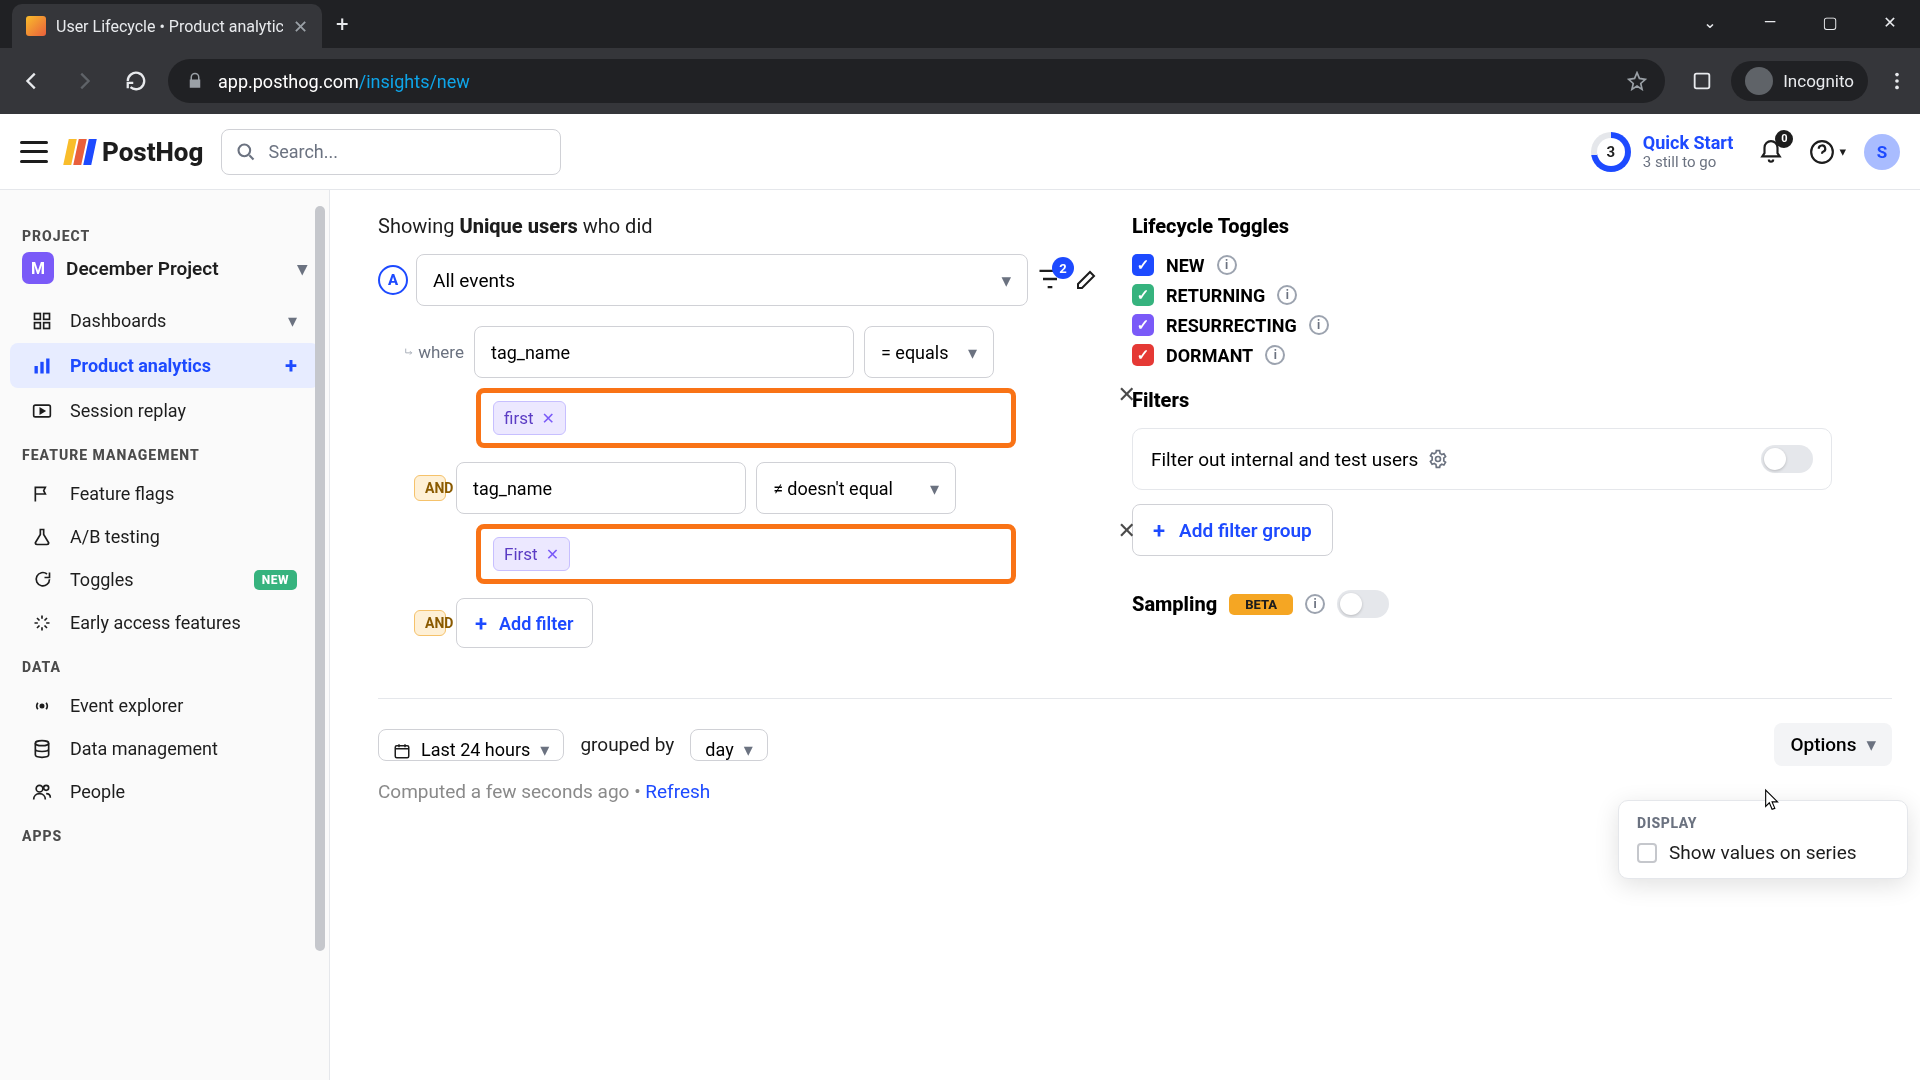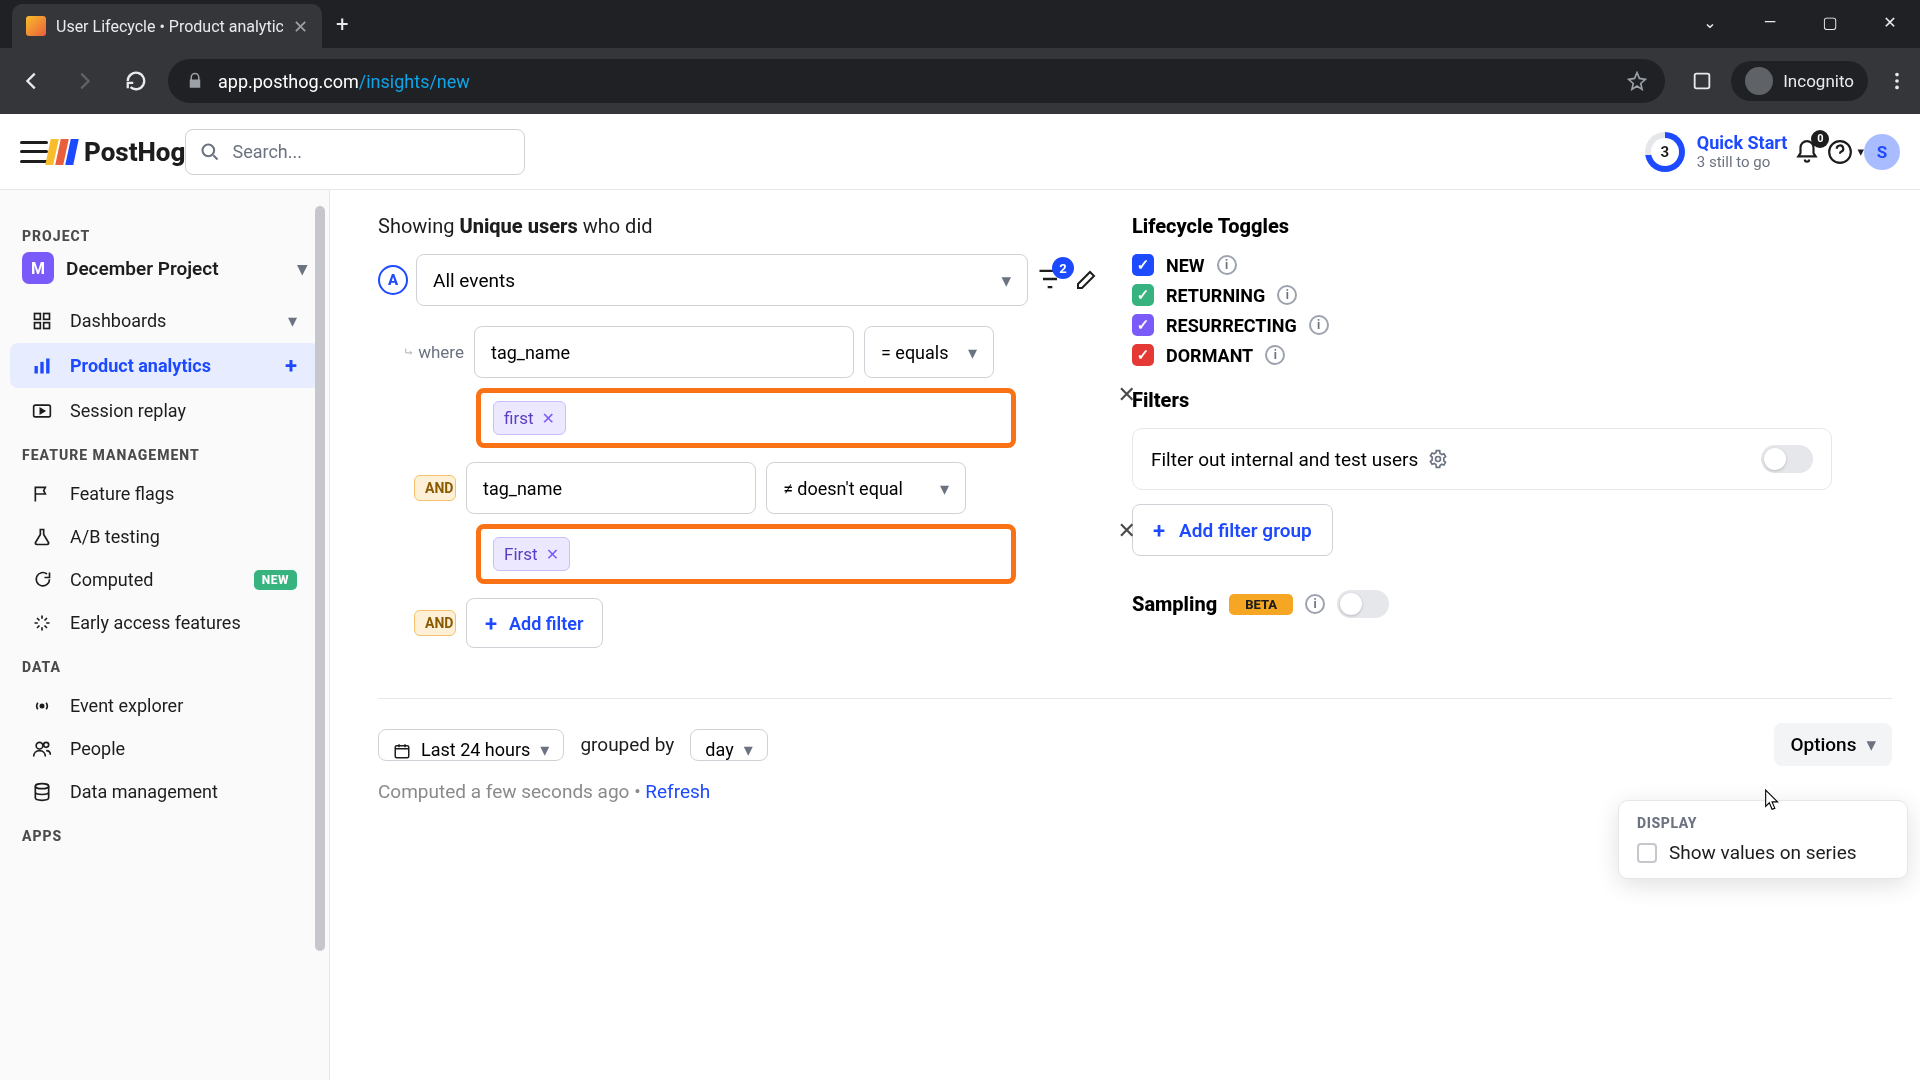--- a/index.html
+++ b/index.html
@@ -19,21 +19,21 @@
 .nav-btn { width: 40px; height: 40px; display: flex; align-items: center; justify-content: center; color: #e8eaed; border-radius: 50%; }
 .nav-btn.disabled { color: #5f6368; }
 .url-box { flex: 1; background: #202124; border-radius: 24px; height: 44px; display: flex; align-items: center; padding: 0 18px; gap: 14px; color: #e8eaed; font-size: 18px; }
 .url-text { color: #e8eaed; }
 .url-text .domain { color: #fff; }
 .url-right { display: flex; gap: 18px; align-items: center; margin-left: 14px; }
 .incog-pill { display: flex; align-items: center; gap: 10px; color: #e8eaed; background: #202124; border-radius: 24px; padding: 6px 14px; font-size: 17px; }
 .incog-icon { width: 28px; height: 28px; background: #5f6368; border-radius: 50%; }
 
 
-.app-header { display: flex; align-items: center; height: 76px; padding: 0 20px; border-bottom: 1px solid #e5e7eb; background: #fff; }
+.app-header { display: flex; align-items: center; height: 76px; padding: 0 20px; border-bottom: 1px solid #e5e7eb; gap: 18px; background: #fff; }
 .hamburger { width: 28px; height: 22px; display: flex; flex-direction: column; justify-content: space-between; }
 .hamburger span { height: 3px; background: #1d1d1d; border-radius: 2px; }
 .logo { display: flex; align-items: center; gap: 8px; font-size: 26px; font-weight: 800; color: #1d1d1d; }
 .logo-stripes { display: flex; gap: 2px; }
 .logo-stripes span { width: 8px; height: 26px; transform: skewX(-12deg); }
 .logo-stripes span:nth-child(1) { background: #f9bd2b; }
 .logo-stripes span:nth-child(2) { background: #e95f3c; }
 .logo-stripes span:nth-child(3) { background: #1d4aff; }
 .search-box { display: flex; align-items: center; border: 1px solid #d0d1d6; border-radius: 8px; height: 46px; width: 340px; padding: 0 14px; gap: 12px; color: #6b7280; font-size: 18px; }
 .header-spacer { flex: 1; }
@@ -74,21 +74,21 @@
 .series-row { display: flex; align-items: center; gap: 8px; }
 .series-badge { width: 30px; height: 30px; border: 2px solid #1d4aff; border-radius: 50%; display: flex; align-items: center; justify-content: center; font-weight: 800; color: #1d4aff; font-size: 15px; }
 .event-select { flex: 1; border: 1px solid #d0d1d6; border-radius: 8px; height: 52px; display: flex; align-items: center; padding: 0 16px; font-size: 19px; justify-content: space-between; }
 .filter-count { position: relative; width: 30px; height: 30px; }
 .filter-badge { position: absolute; top: -8px; right: -8px; width: 22px; height: 22px; background: #1d4aff; color: #fff; border-radius: 50%; display: flex; align-items: center; justify-content: center; font-size: 13px; font-weight: 700; }
 .pencil { font-size: 20px; }
 
 .filter-block { margin-top: 20px; margin-left: 26px; }
 .filter-row { display: flex; align-items: center; gap: 10px; margin-bottom: 10px; position: relative; }
 .where-lbl { font-size: 17px; color: #6b7280; width: 60px; text-align: right; display: flex; align-items: center; justify-content: flex-end; gap: 4px; }
-.and-chip { background: #fef0d6; border: 1px solid #f5c26b; color: #8a5a00; font-size: 14px; font-weight: 700; padding: 4px 10px; border-radius: 6px; width: 42px; text-align: center; }
+.and-chip { background: #fef0d6; border: 1px solid #f5c26b; color: #8a5a00; font-size: 14px; font-weight: 700; padding: 4px 10px; border-radius: 6px; width: 32px; text-align: center; }
 .prop-select { border: 1px solid #d0d1d6; border-radius: 8px; height: 52px; display: flex; align-items: center; padding: 0 16px; font-size: 18px; min-width: 320px; flex: 1; max-width: 380px; }
 .op-select { border: 1px solid #d0d1d6; border-radius: 8px; height: 52px; display: flex; align-items: center; padding: 0 16px; font-size: 18px; gap: 16px; justify-content: space-between; min-width: 130px; }
 .op-select.wide { min-width: 200px; }
 .value-box { border: 5px solid #f97316; border-radius: 8px; min-height: 56px; display: flex; align-items: center; padding: 8px 12px; margin-left: 72px; width: 540px; }
 .value-chip { background: #ece8ff; border: 1px solid #c7bfff; color: #5b3cc4; padding: 6px 10px; border-radius: 6px; display: inline-flex; align-items: center; gap: 8px; font-size: 17px; }
 .value-chip .x { color: #7a5af8; font-size: 16px; }
 .row-remove { font-size: 22px; color: #4b4b4b; margin-left: 8px; }
 .add-filter-btn { border: 1px solid #d0d1d6; border-radius: 8px; height: 50px; display: inline-flex; align-items: center; padding: 0 18px; gap: 12px; color: #1d4aff; font-size: 18px; font-weight: 600; }
 .add-filter-btn .plus { font-size: 22px; }
 
@@ -298,60 +298,60 @@
           </svg>
       </span>
       <span class="lbl">A/B testing</span>
     </div>
     <div class="sb-item">
       <span class="sb-icon">
         <svg width="20" height="20" viewBox="0 0 24 24" fill="none" stroke="#1d1d1d" stroke-width="2">
             <path d="M21 11a8 8 0 1 1-3-6.2M21 3v6h-6"></path>
           </svg>
       </span>
-      <span class="lbl">Computed</span>
+      <span class="lbl">Toggles</span>
       <span class="new-badge">NEW</span>
     </div>
     <div class="sb-item">
       <span class="sb-icon">
         <svg width="20" height="20" viewBox="0 0 24 24" fill="none" stroke="#1d1d1d" stroke-width="2">
             <path d="M12 3v4M12 17v4M3 12h4M17 12h4M6 6l3 3M15 15l3 3M18 6l-3 3M9 15l-3 3"></path>
           </svg>
       </span>
       <span class="lbl">Early access features</span>
     </div>
 
     <div class="sb-heading">DATA</div>
     <div class="sb-item">
       <span class="sb-icon">
         <svg width="20" height="20" viewBox="0 0 24 24" fill="none" stroke="#1d1d1d" stroke-width="2">
             <circle cx="12" cy="12" r="2" fill="#1d1d1d"></circle>
             <path d="M7 8a7 7 0 0 0 0 8M17 8a7 7 0 0 1 0 8"></path>
           </svg>
       </span>
       <span class="lbl">Event explorer</span>
+    </div>
+    <div class="sb-item">
+      <span class="sb-icon">
+        <svg width="20" height="20" viewBox="0 0 24 24" fill="none" stroke="#1d1d1d" stroke-width="2">
+            <ellipse cx="12" cy="5" rx="8" ry="3"></ellipse>
+            <path d="M4 5v14c0 1.7 3.6 3 8 3s8-1.3 8-3V5M4 12c0 1.7 3.6 3 8 3s8-1.3 8-3"></path>
+          </svg>
+      </span>
+      <span class="lbl">Data management</span>
     </div>
     <div class="sb-item">
       <span class="sb-icon">
         <svg width="20" height="20" viewBox="0 0 24 24" fill="none" stroke="#1d1d1d" stroke-width="2">
             <circle cx="9" cy="8" r="4"></circle>
             <path d="M2 21c0-4 3-7 7-7s7 3 7 7M17 14c3 0 5 2 5 5"></path>
             <circle cx="17" cy="7" r="3"></circle>
           </svg>
       </span>
       <span class="lbl">People</span>
-    </div>
-    <div class="sb-item">
-      <span class="sb-icon">
-        <svg width="20" height="20" viewBox="0 0 24 24" fill="none" stroke="#1d1d1d" stroke-width="2">
-            <ellipse cx="12" cy="5" rx="8" ry="3"></ellipse>
-            <path d="M4 5v14c0 1.7 3.6 3 8 3s8-1.3 8-3V5M4 12c0 1.7 3.6 3 8 3s8-1.3 8-3"></path>
-          </svg>
-      </span>
-      <span class="lbl">Data management</span>
     </div>
 
     <div class="sb-heading">APPS</div>
 
     <div class="sb-scroll">
         <div class="sb-scroll-thumb"></div>
       </div>
   </div>
 
   <div class="main" style="position:relative">

